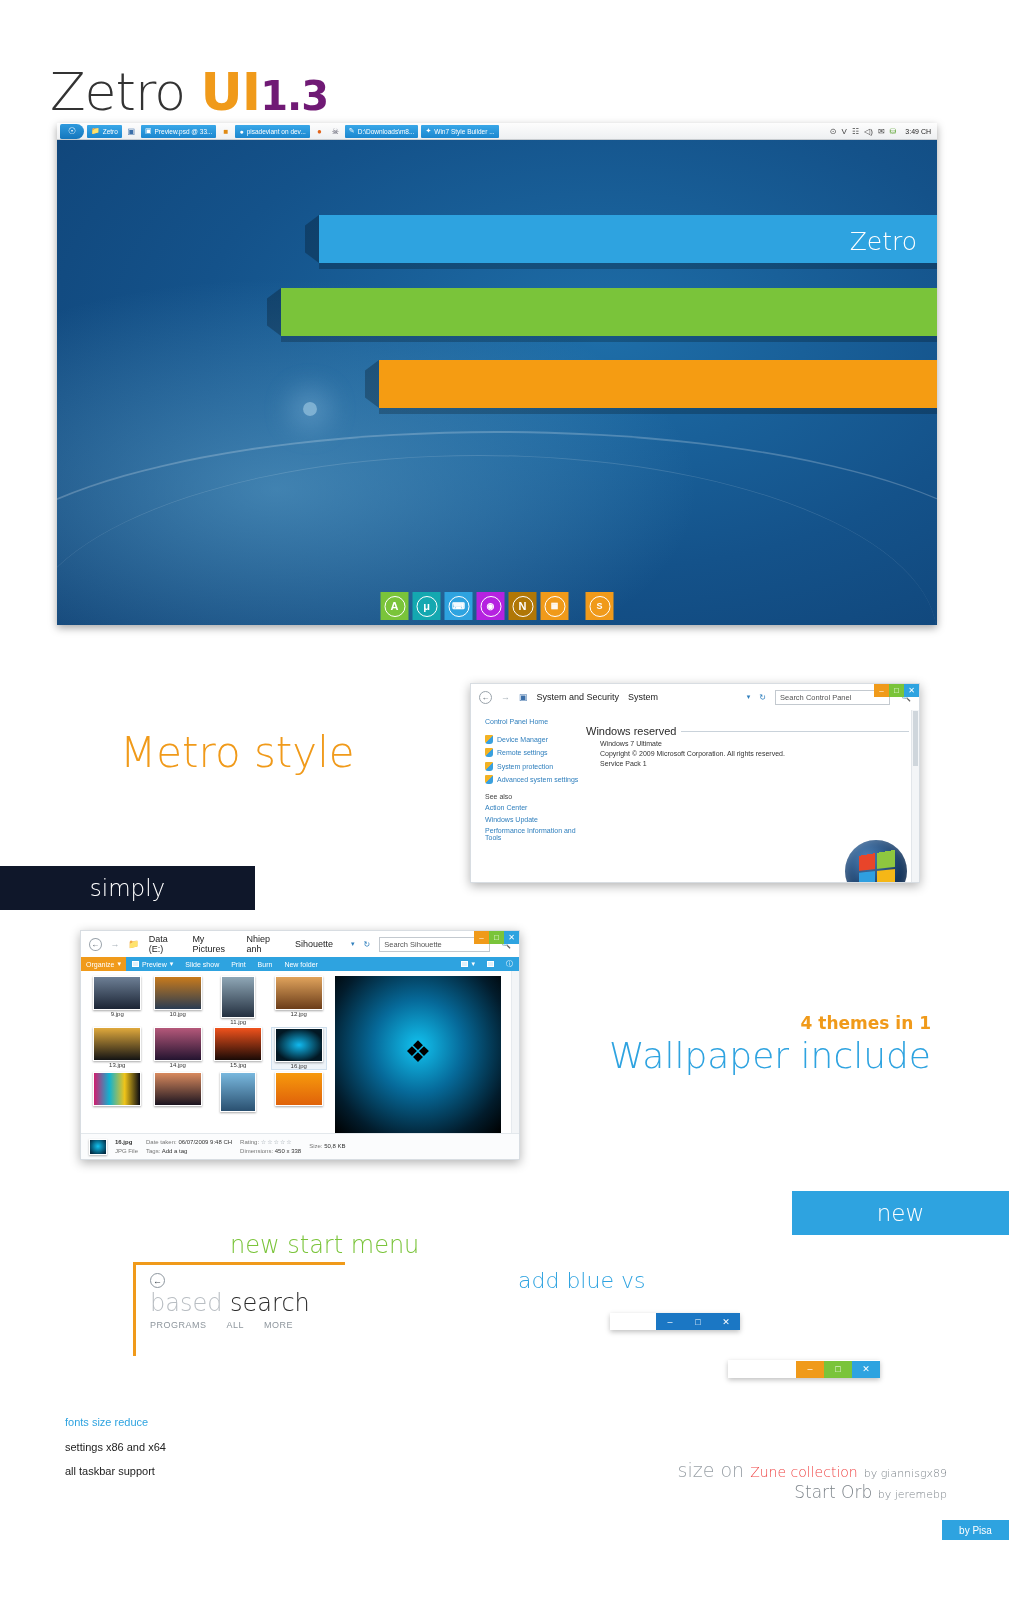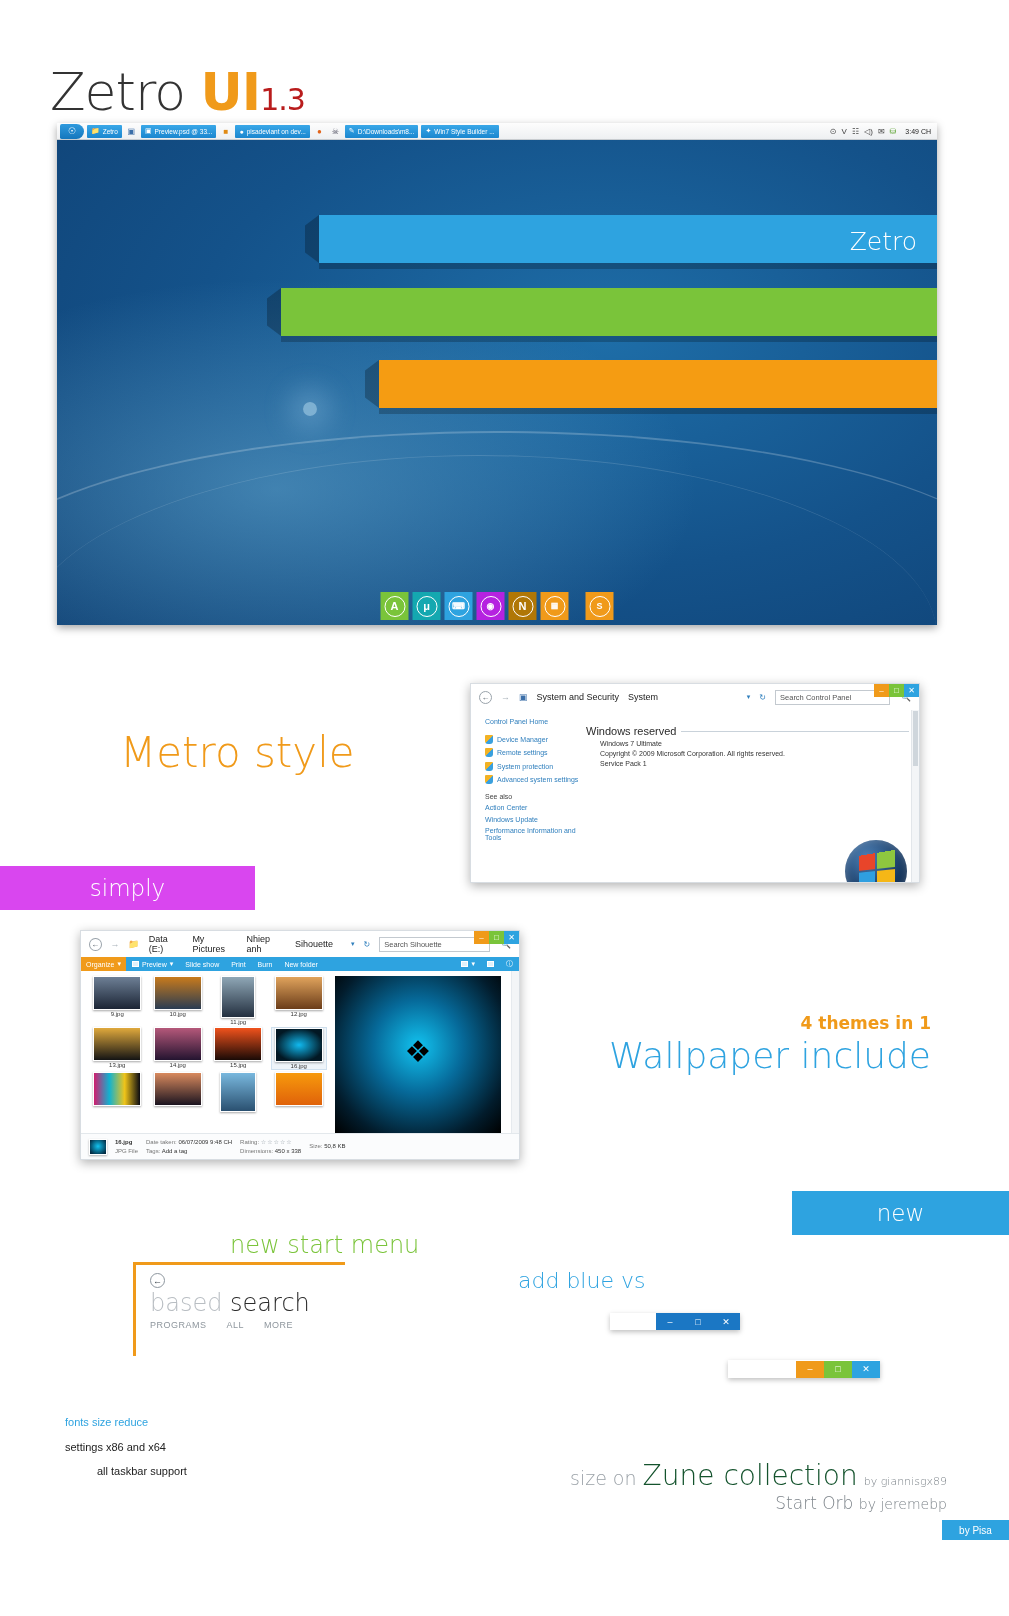--- a/index.html
+++ b/index.html
@@ -12,21 +12,21 @@
   }
 
   
   #header-title {
     position:absolute; left:50px; top:62px;
     font-size:52px; font-weight:300; color:#333; letter-spacing:-1px;
     font-family:"DejaVu Sans", sans-serif;
     white-space:nowrap;
   }
   #header-title .ui { font-weight:bold; color:#f09a1a; }
-  #header-title .ver { font-size:30px; color:#b91c1c; font-weight:400; }
+  #header-title .ver { font-size:40px; color:#701a75; font-weight:700; }
 
   
   #desktop-shot {
     position:absolute; left:57px; top:123px; width:880px; height:502px;
     box-shadow:0 3px 8px rgba(0,0,0,.35);
     overflow:hidden;
   }
   #taskbar {
     position:absolute; left:0; top:0; width:100%; height:17px;
     background:linear-gradient(to bottom,#fdfdfd,#eef0f2);
@@ -119,21 +119,21 @@
   .dock-gap { width:9px; }
 
   
   #metro-style {
     position:absolute; left:120px; top:728px;
     font-size:42px; color:#f09a1a; font-weight:300;
     font-family:"DejaVu Sans", sans-serif;
   }
   #simply-bar {
     position:absolute; left:0; top:866px; width:255px; height:44px;
-    background:#d946ef; color:#fff;
+    background:#0f172a; color:#fff;
     display:flex; align-items:center; justify-content:center;
     font-size:23px; font-weight:300;
     font-family:"DejaVu Sans", sans-serif;
   }
 
   
   .win {
     position:absolute; background:#fff;
     box-shadow:0 3px 10px rgba(0,0,0,.3);
     border:1px solid #d8dde2;
@@ -314,31 +314,31 @@
   .vs-btn { width:28px; height:17px; display:flex; align-items:center;
     justify-content:center; color:#fff; font-size:9px; }
   #vs-blue { left:610px; top:1313px; width:130px; height:17px; background:#fff; }
   #vs-blue .vs-btn { background:#1b77c4; }
   #vs-orange { left:728px; top:1360px; width:152px; height:18px; background:#fff; }
 
   
   .note { position:absolute; font-size:11px; }
   #note-fonts { left:65px; top:1416px; color:#2ea3e0; }
   #note-x86   { left:65px; top:1441px; color:#222; }
-  #note-taskbar { left:65px; top:1465px; color:#222;margin-left:32px; }
+  #note-taskbar { left:65px; top:1465px; color:#222; }
 
   #credits {
     position:absolute; right:62px; top:1459px; text-align:right;
     font-family:"DejaVu Sans", sans-serif;
   }
   #credits .l1 { font-size:19px; font-weight:300; color:#9aa1a7; }
-  #credits .l1 .zune { color:#14532d; font-size:28px; }
+  #credits .l1 .zune { color:#ef4444; font-size:14px; }
   #credits .l1 .by { font-size:11px; color:#7d848a; }
   #credits .l2 { font-size:17px; font-weight:300; color:#7d848a; margin-top:1px; }
-  #credits .l2 .by { font-size:14px; }
+  #credits .l2 .by { font-size:11px; }
 
   #by-pisa {
     position:absolute; right:0; top:1520px; width:67px; height:20px;
     background:#2ea3e0; color:#fff; font-size:10px;
     display:flex; align-items:center; justify-content:center;
   }
 </style>
 </head>
 <body>
 

